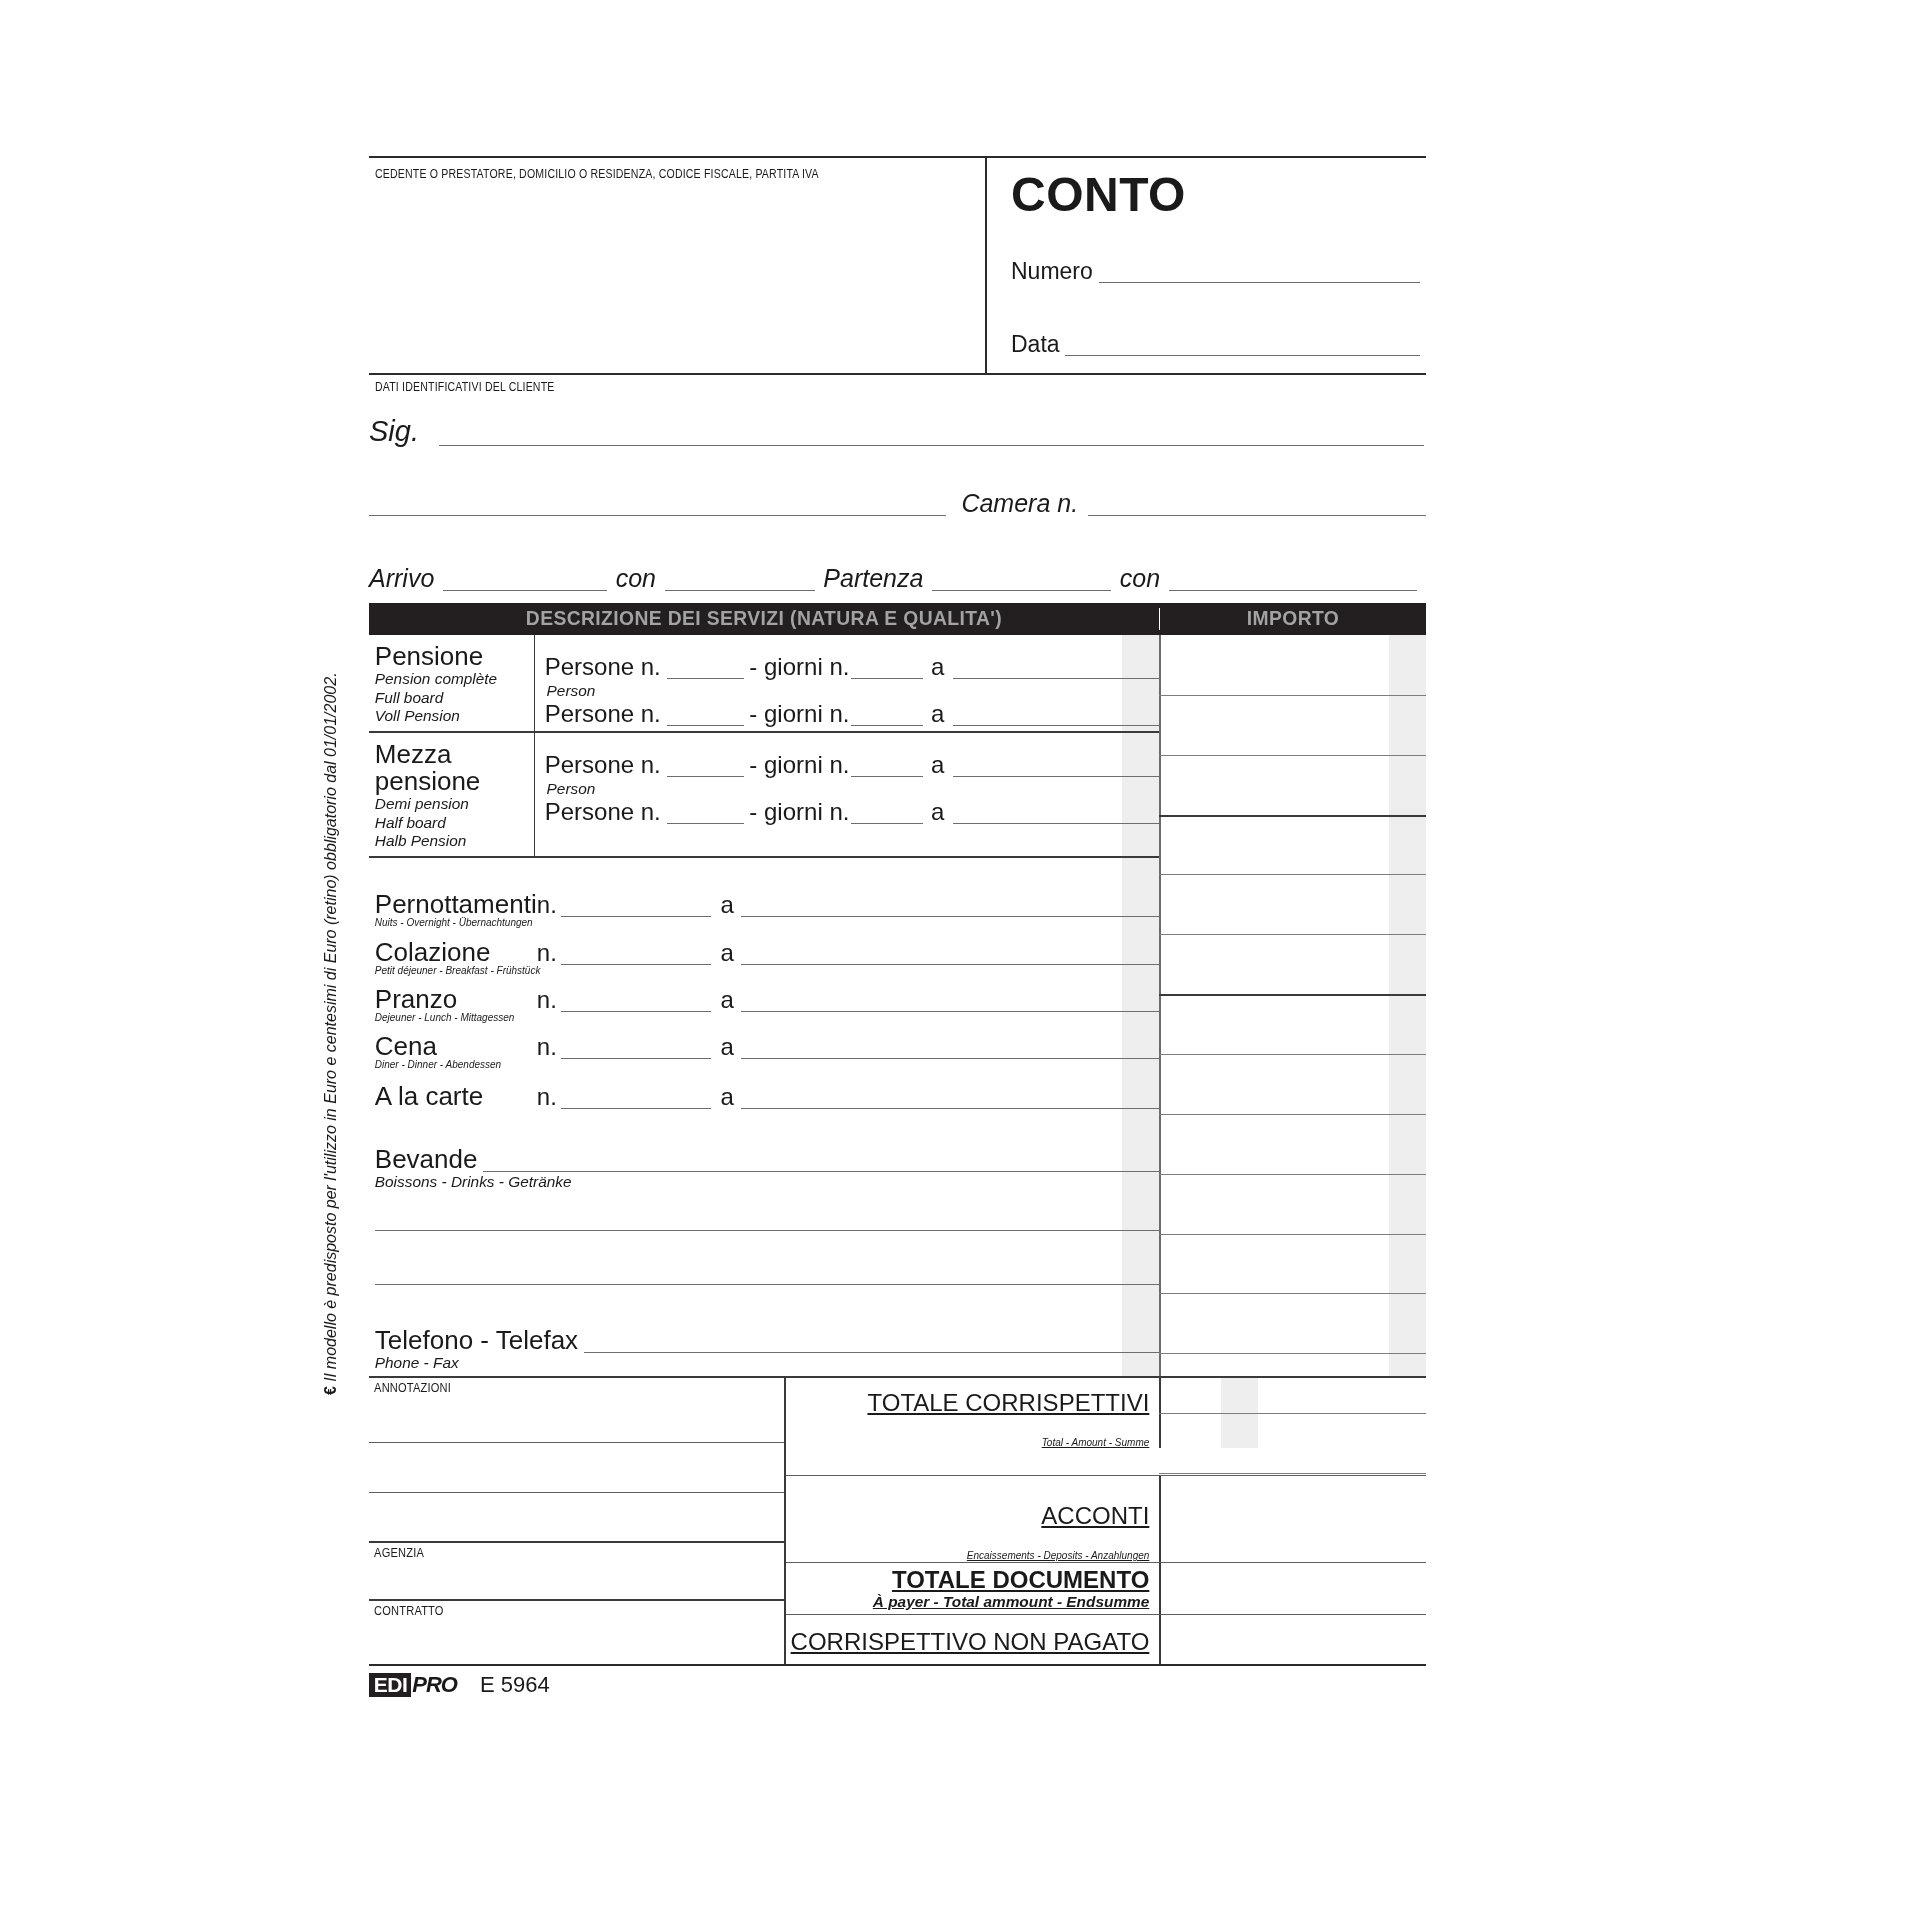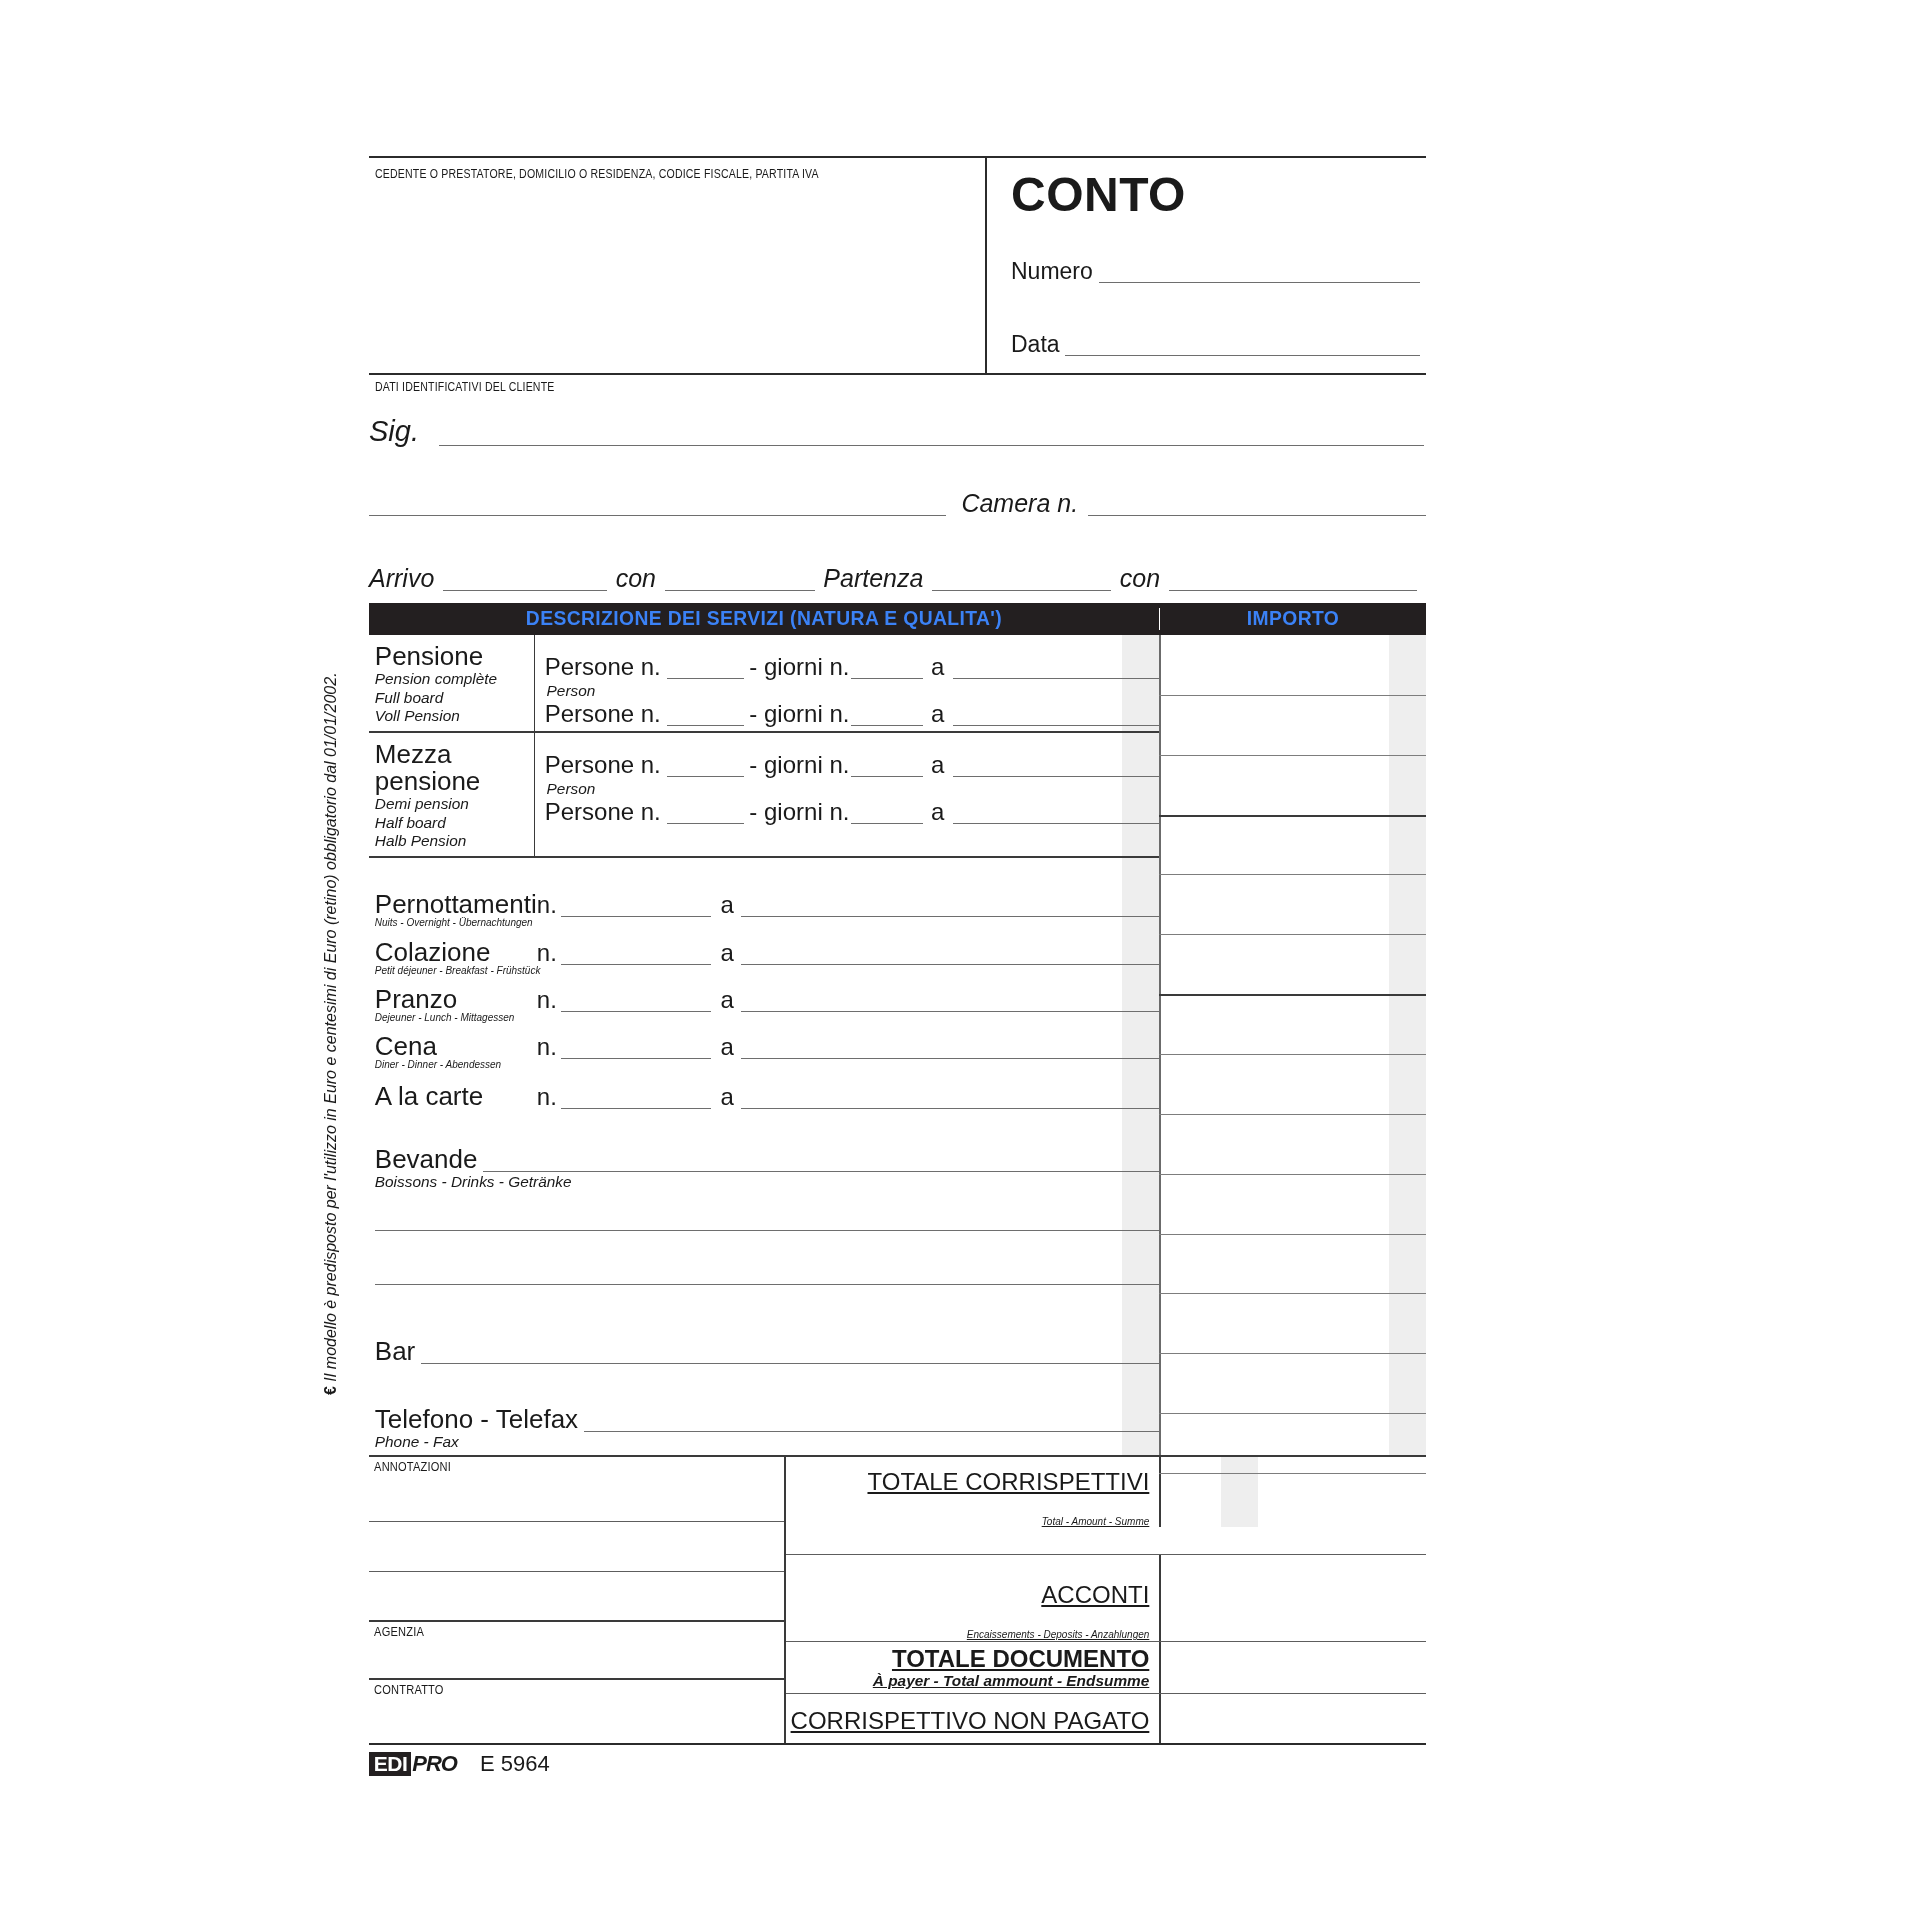--- a/index.html
+++ b/index.html
@@ -56,21 +56,21 @@
   .camera-fill { flex: 1; border-bottom: 1.5px solid #6e6e6e; height: 1px; }
 
   
   .arrivo-row { display: flex; align-items: flex-end; margin-top: 50px; }
   .ar-lbl { font-size: 25px; font-style: italic; line-height: 1; white-space: nowrap; }
   .ar-gap { border-bottom: 1.5px solid #6e6e6e; height: 1px; margin: 0 8.7px; }
   .g1 { width: 164px; } .g2 { width: 150px; } .g3 { width: 179px; } .g4 { flex: 1; }
 
   
   .thead {
-    display: flex; background: #231f20; color: #3b82f6;
+    display: flex; background: #231f20; color: #a3a3a3;
     height: 32px; align-items: center; margin-top: 12.6px;
   }
   .thead-desc { width: 790px; text-align: center; font-size: 19.3px; font-weight: bold; letter-spacing: 0.4px; }
   .thead-imp  { flex: 1; text-align: center; font-size: 19.3px; font-weight: bold; letter-spacing: 0.4px;
                 border-left: 1.9px solid #fff; }
 
   .tbody { position: relative; }
   
   .shade {
     position: absolute; top: 0; bottom: 0; width: 37px;
@@ -330,24 +330,20 @@
 
           <div class="frow" style="margin-top:37px">
             <span class="f-it">Bevande</span>
             <span class="f-u"></span>
           </div>
           <div class="f-sub">Boissons - Drinks - Getränke</div>
 
           <div class="blank-u" style="margin-top:39px"></div>
           <div class="blank-u" style="margin-top:53px"></div>
 
-          <div class="frow" style="margin-top:53px">
-            <span class="f-it">Bar</span>
-            <span class="f-u"></span>
-          </div>
 
           <div class="frow" style="margin-top:42px">
             <span class="f-it">Telefono - Telefax</span>
             <span class="f-u"></span>
           </div>
           <div class="f-sub" style="padding-bottom:3.9px">Phone - Fax</div>
         </div>
 
         <div class="tamt">
           <div class="amt-line" style="top:60px"></div>

